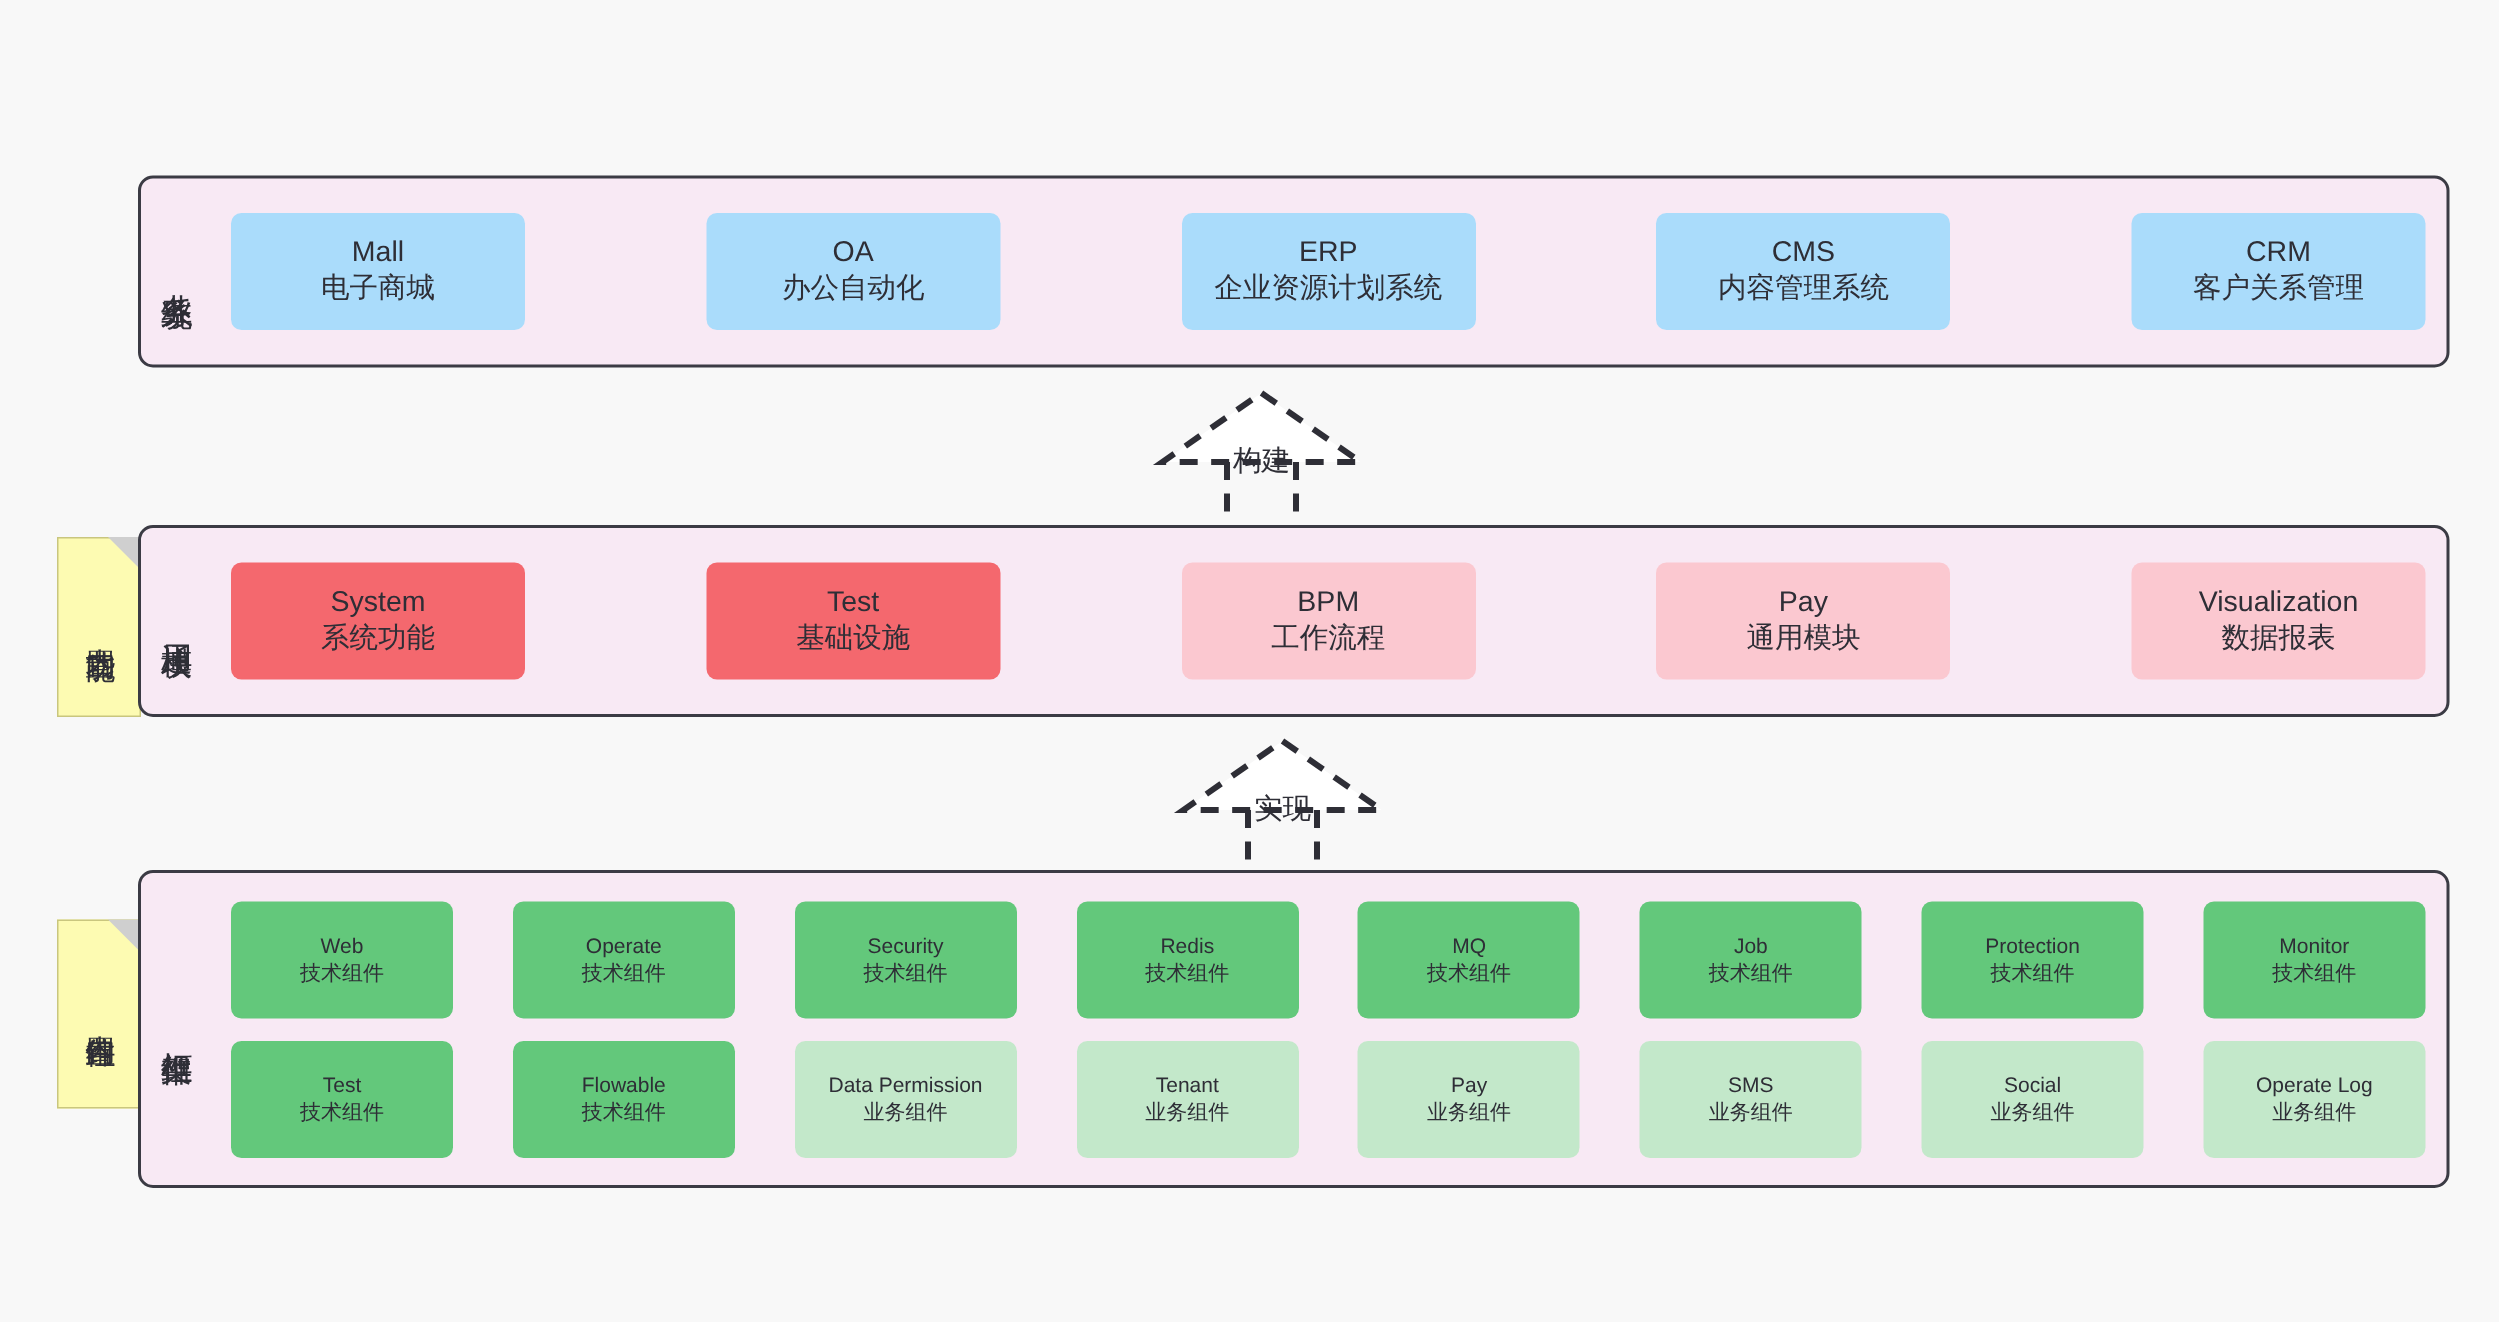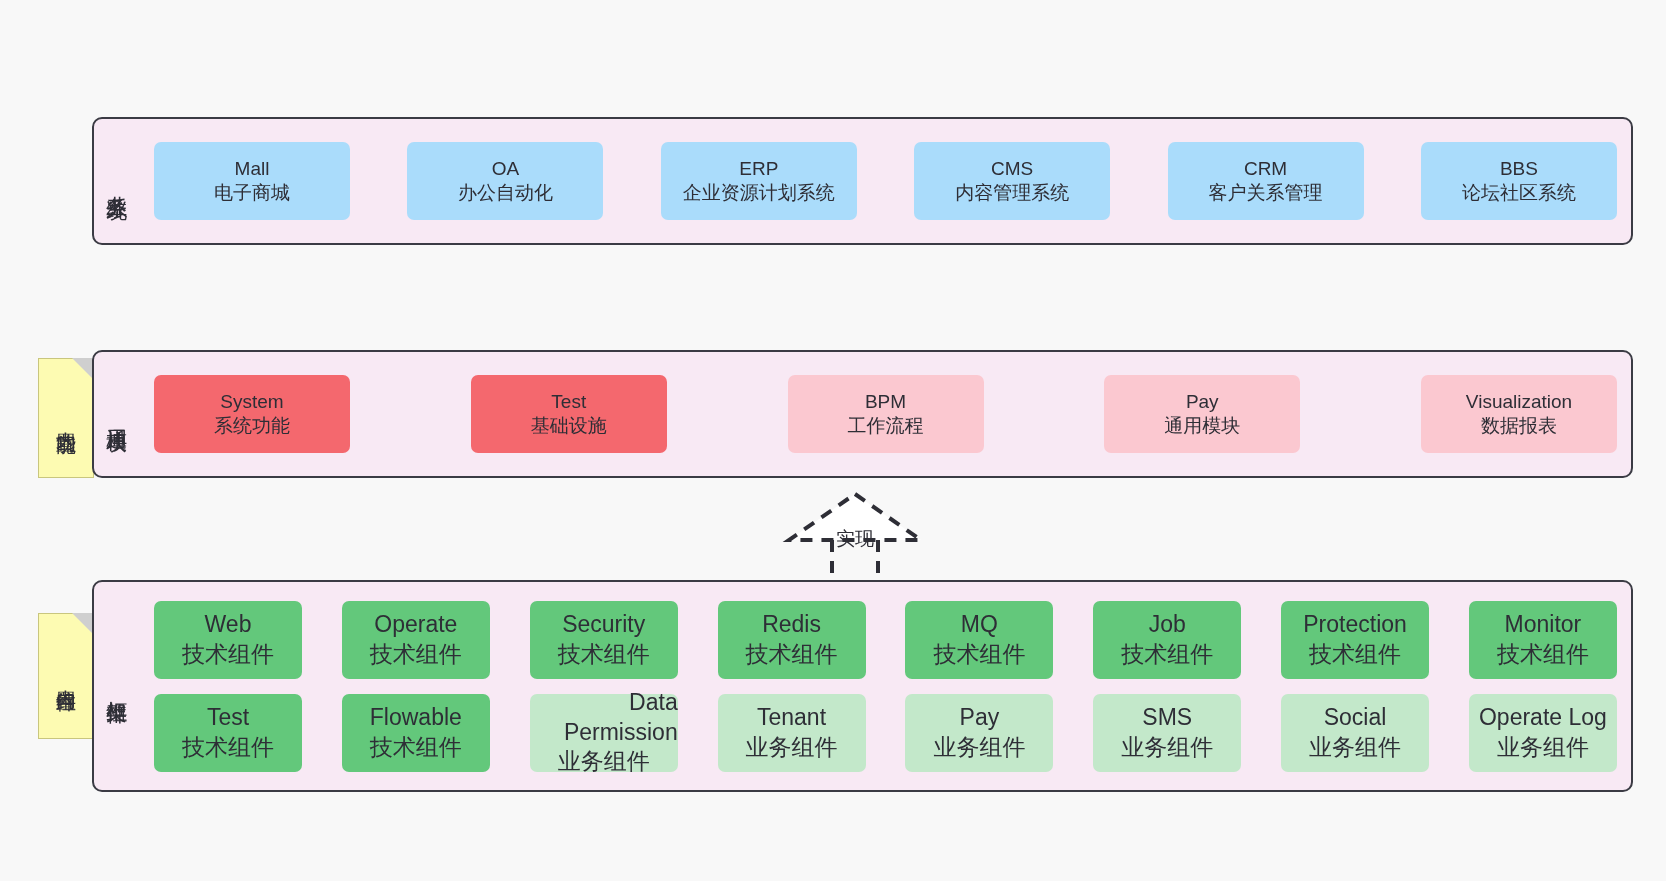--- a/index.html
+++ b/index.html
@@ -71,21 +71,21 @@
   }
 
   
   .card {
     box-sizing: border-box;
     border-radius: 7px;
     display: flex;
     flex-direction: column;
     align-items: center;
     justify-content: center;
-    text-align: right;
+    text-align: center;
     font-size: 19px;
     line-height: 1.28;
     color: #2e2e36;
     user-select: none;
   }
   .card .l1 { display: block; }
   .card .l2 { display: block; }
 
   
   .cards-biz .card {
@@ -100,21 +100,21 @@
     background: #fbc8d0;
   }
   .cards-mod .card.accent {
     background: #f4686e;
   }
   
   .cards-fw .card {
     width: 148px;
     height: 78px;
     background: #c3e8ca;
-    font-size: 23px;
+    font-size: 14px;
   }
   .cards-fw .card.tech {
     background: #63c87b;
   }
 
   
   .note {
     position: absolute;
     box-sizing: border-box;
     width: 56px;
@@ -182,27 +182,33 @@
         <span class="l2">企业资源计划系统</span>
       </div>
       <div class="card">
         <span class="l1">CMS</span>
         <span class="l2">内容管理系统</span>
       </div>
       <div class="card">
         <span class="l1">CRM</span>
         <span class="l2">客户关系管理</span>
       </div>
-      <div class="card">
-        <span class="l1">BBS</span>
-        <span class="l2">论坛社区系统</span>
-      </div>
     </div>
   </div>
 
+  <div class="connector" style="left:761px; top:258px;">
+    <svg width="160" height="100" viewBox="0 0 160 100">
+
+      <path d="M80 4 L146 50 L14 50 Z" fill="#ffffff" stroke="#2e2e36" stroke-width="4" stroke-dasharray="12 9" stroke-linejoin="miter"></path>
+
+      <path d="M57 50 L57 100 M103 50 L103 100" fill="none" stroke="#2e2e36" stroke-width="4" stroke-dasharray="12 9"></path>
+      <path d="M57 96 L103 96" fill="none" stroke="#2e2e36" stroke-width="4" stroke-dasharray="12 9"></path>
+    </svg>
+    <div class="conn-label">构建</div>
+  </div>
 
   <div class="note" style="left:38px; top:358px; height:120px;">
     <span class="fold"></span>
     <span>内置功能</span>
   </div>
 
   <div class="layer" id="layer-module" style="left:92px; top:350px; width:1541px; height:128px;">
     <div class="layer-title">通用模块</div>
     <div class="layer-body cards-mod">
       <div class="card accent">

